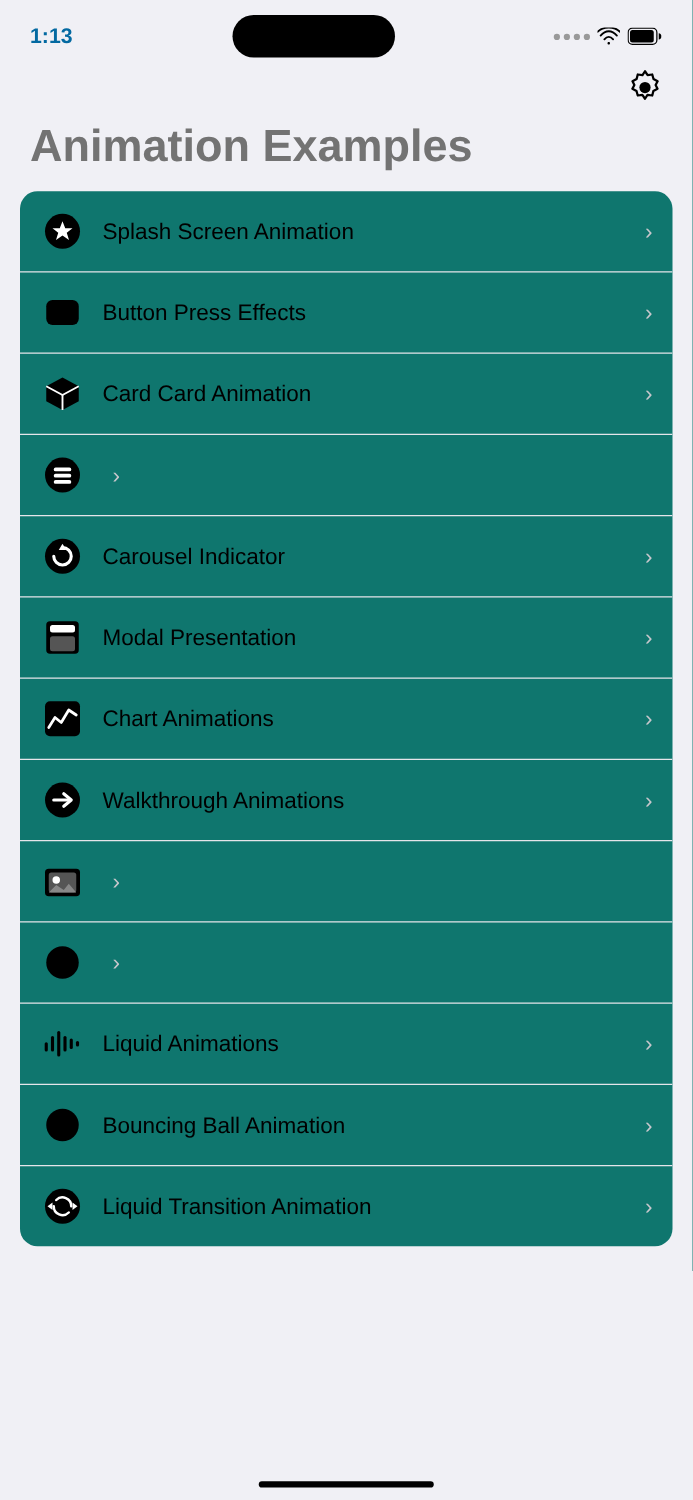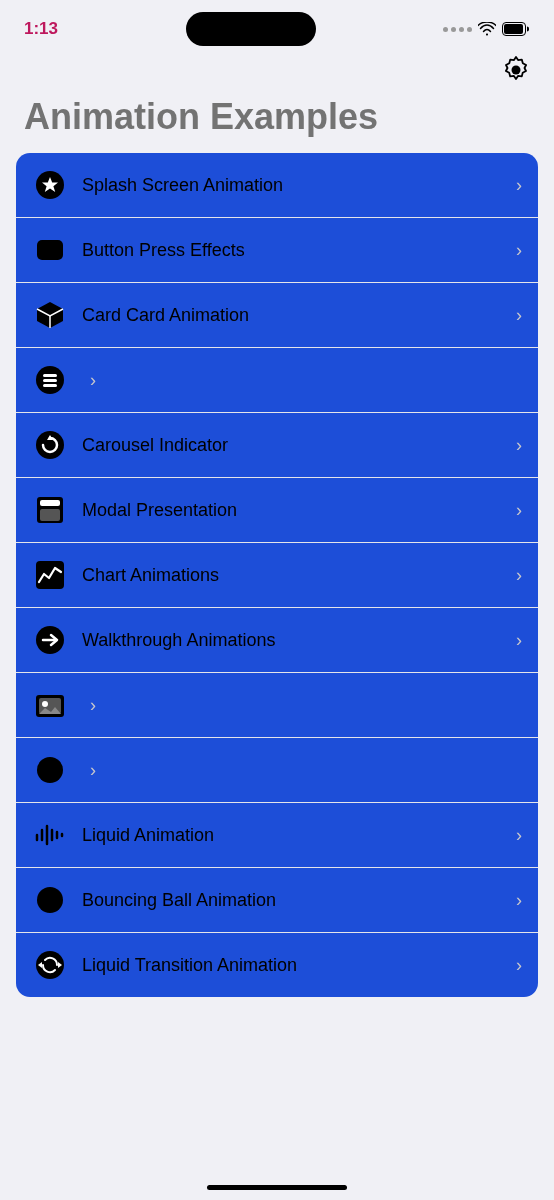--- a/index.html
+++ b/index.html
@@ -22,21 +22,21 @@
       display: flex;
       align-items: center;
       justify-content: space-between;
       padding: 14px 24px 8px 24px;
       height: 52px;
     }
 
     .status-time {
       font-size: 17px;
       font-weight: 600;
-      color: #be185d;
+      color: #0369a1;
     }
 
     .status-center {
       width: 130px;
       height: 34px;
       background-color: #000;
       border-radius: 20px;
     }
 
     .status-icons {
@@ -76,21 +76,21 @@
       font-size: 36px;
       font-weight: 800;
       color: #737373;
       padding: 8px 24px 16px 24px;
       line-height: 1.15;
     }
 
     
     .list-container {
       margin: 0 16px;
-      background: #1d4ed8;
+      background: #0f766e;
       border-radius: 14px;
       overflow: hidden;
     }
 
     .list-item {
       display: flex;
       align-items: center;
       padding: 14px 16px;
       border-bottom: 1px solid #e5e5ea;
       cursor: pointer;
@@ -299,21 +299,21 @@
     <div class="item-icon">
       <svg viewBox="0 0 30 30" fill="none">
         <line x1="2" y1="15" x2="2" y2="20" stroke="#000" stroke-width="2.5" stroke-linecap="round"></line>
         <line x1="7" y1="10" x2="7" y2="20" stroke="#000" stroke-width="2.5" stroke-linecap="round"></line>
         <line x1="12" y1="6" x2="12" y2="24" stroke="#000" stroke-width="2.5" stroke-linecap="round"></line>
         <line x1="17" y1="10" x2="17" y2="20" stroke="#000" stroke-width="2.5" stroke-linecap="round"></line>
         <line x1="22" y1="12" x2="22" y2="18" stroke="#000" stroke-width="2.5" stroke-linecap="round"></line>
         <line x1="27" y1="14" x2="27" y2="16" stroke="#000" stroke-width="2.5" stroke-linecap="round"></line>
       </svg>
     </div>
-    <span class="item-label">Liquid Animation</span>
+    <span class="item-label">Liquid Animations</span>
     <span class="chevron">›</span>
   </div>
 
   <div class="list-item">
     <div class="item-icon">
       <svg viewBox="0 0 30 30" fill="none">
         <circle cx="15" cy="15" r="13" fill="#000"></circle>
       </svg>
     </div>
     <span class="item-label">Bouncing Ball Animation</span>

